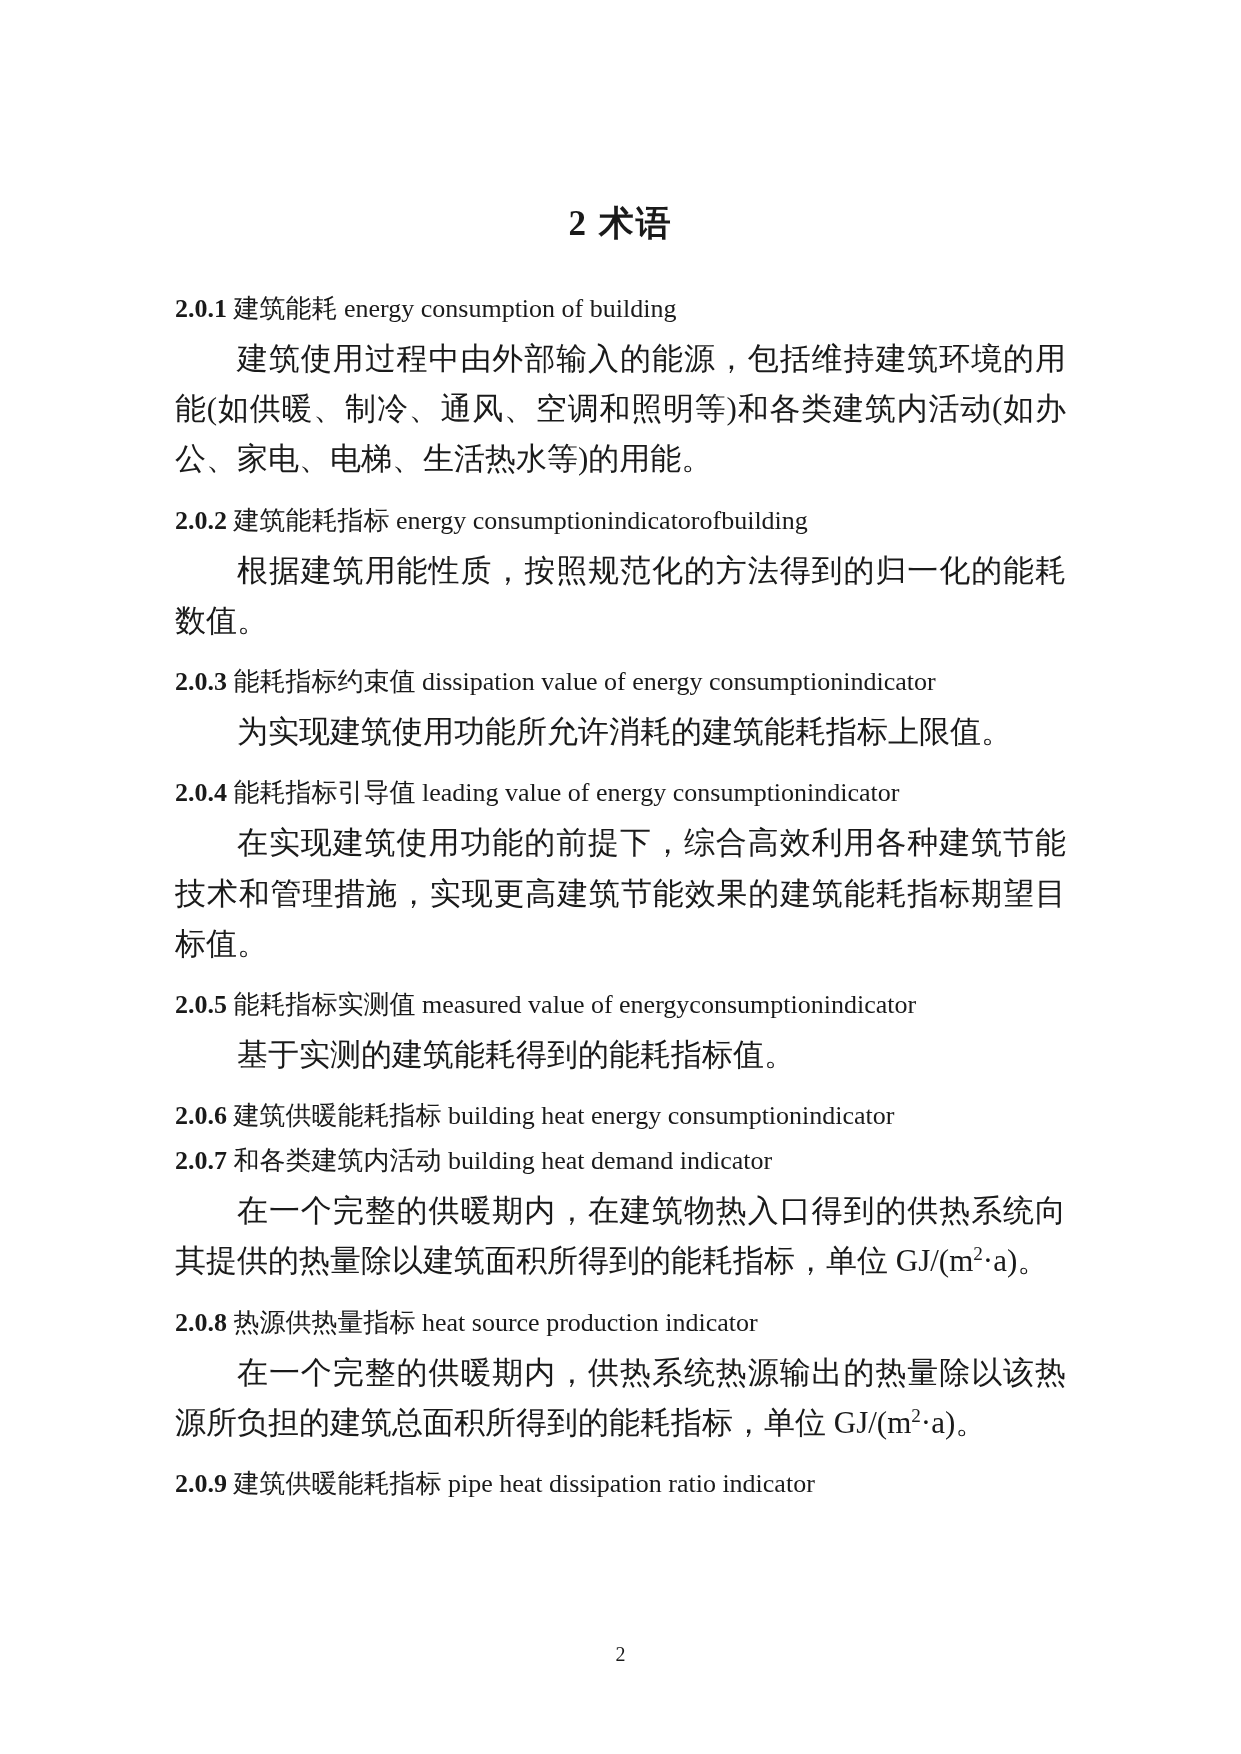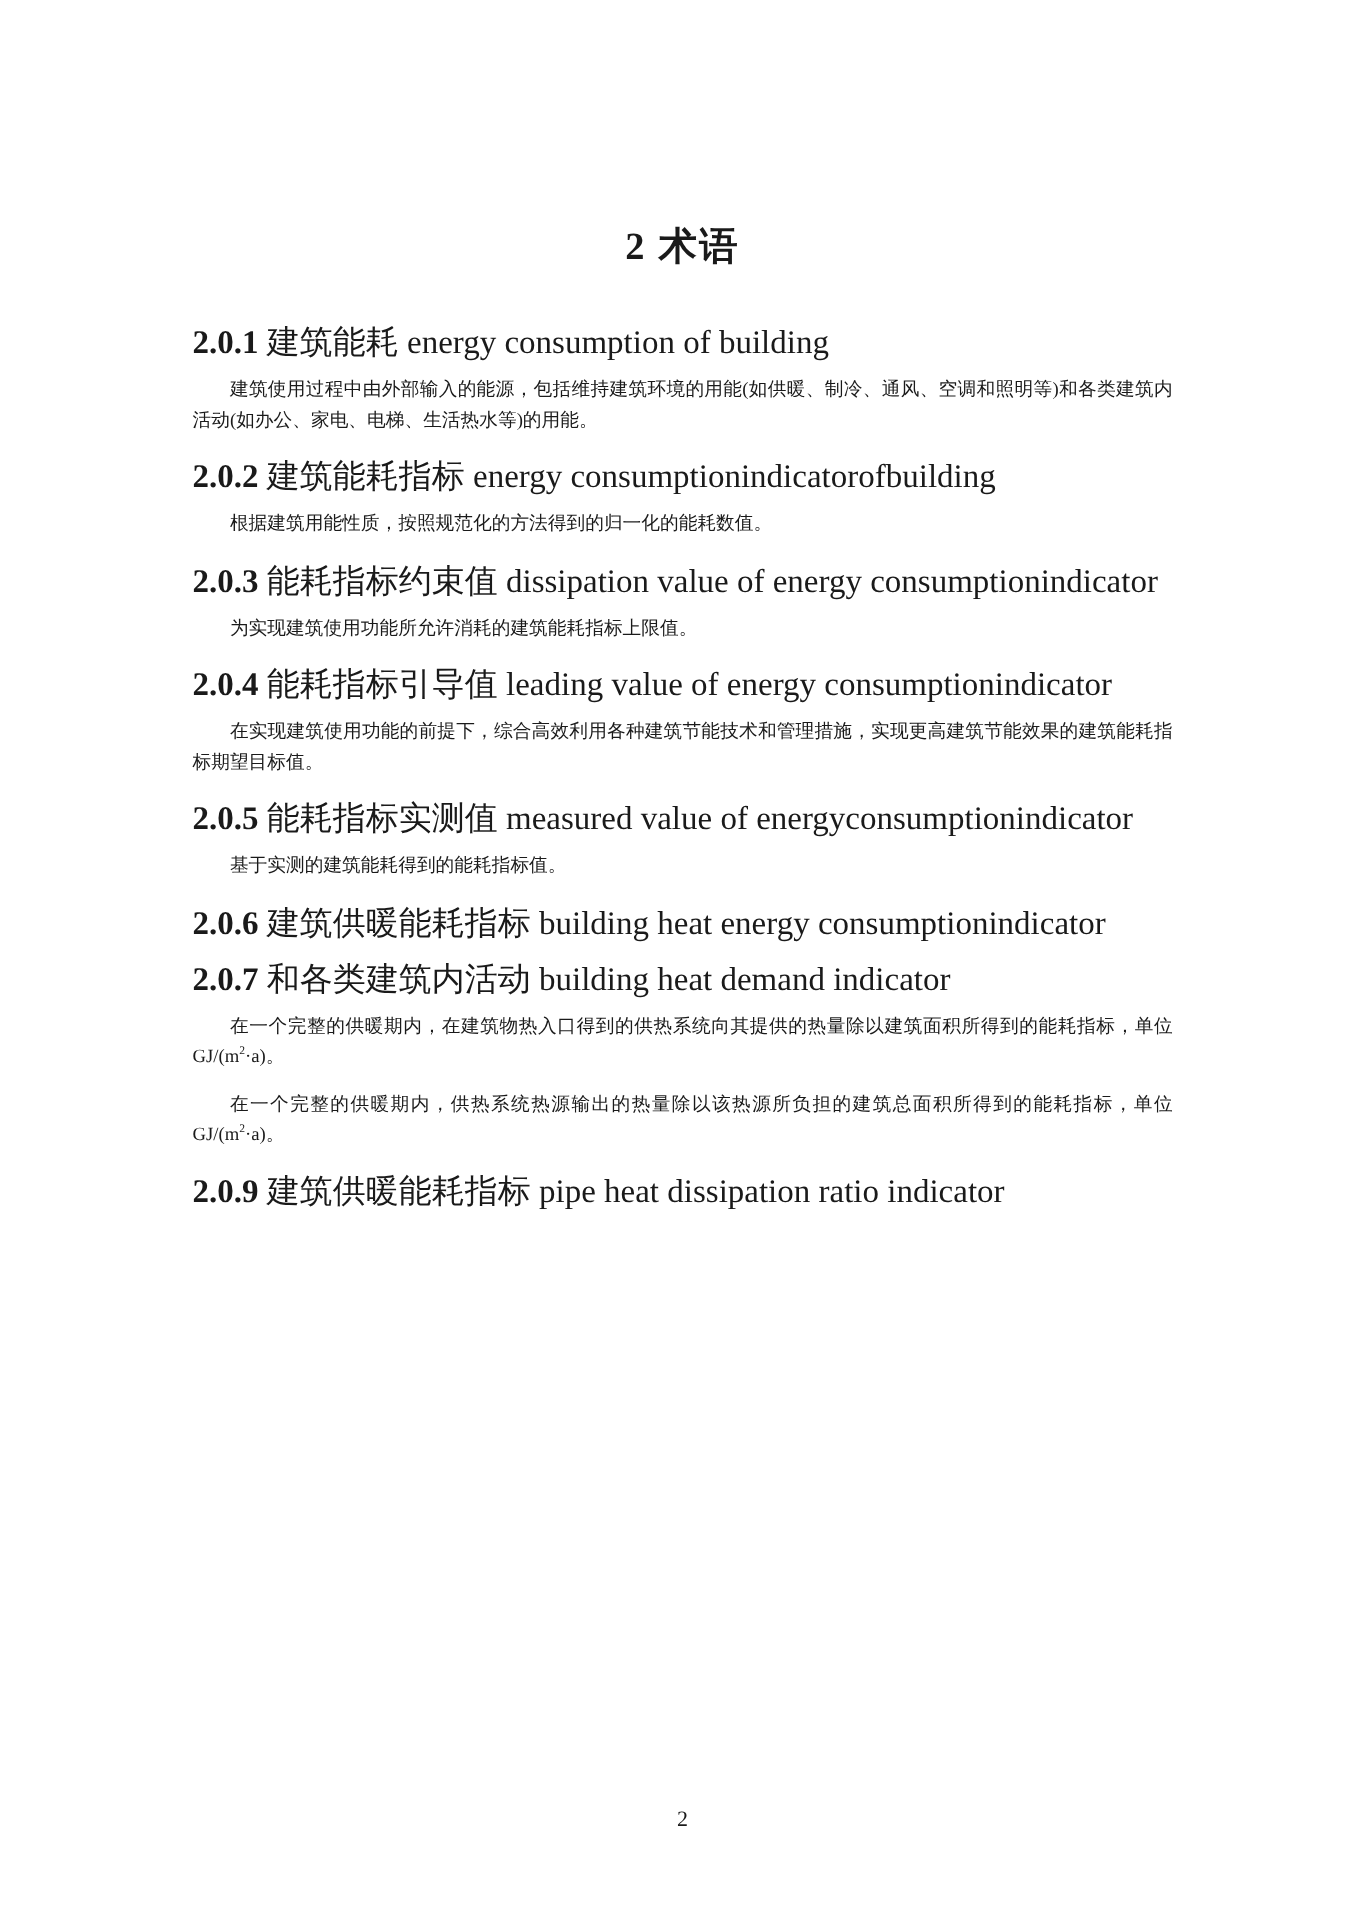--- a/index.html
+++ b/index.html
@@ -23,36 +23,36 @@
     padding: 180px 175px 60px 175px;
   }
   .doc-title {
     text-align: center;
     font-size: 35px;
     font-weight: bold;
     letter-spacing: 2px;
     margin: 20px 0 42px 0;
   }
   .term-head {
-    font-size: 30px;
+    font-size: 26px;
     line-height: 1.5;
     margin: 0 0 6px 0;
     text-indent: 0;
   }
   .term-head .num {
     font-weight: bold;
   }
   .term-head .cn {
     font-weight: normal;
   }
   .term-head .en {
     font-weight: normal;
   }
   .term-body {
-    font-size: 17px;
+    font-size: 31px;
     line-height: 1.62;
     margin: 0 0 16px 0;
     text-indent: 2em;
     text-align: justify;
     text-justify: inter-ideograph;
   }
   sup {
     font-size: 0.62em;
     vertical-align: super;
     line-height: 0;
@@ -116,20 +116,25 @@
       <span class="en">building heat energy consumptionindicator</span>
     </p>
 
     <p class="term-head">
       <span class="num">2.0.7</span>
       <span class="cn">和各类建筑内活动</span>
       <span class="en">building heat demand indicator</span>
     </p>
     <p class="term-body">在一个完整的供暖期内，在建筑物热入口得到的供热系统向其提供的热量除以建筑面积所得到的能耗指标，单位 GJ/(m<sup>2</sup>·a)。</p>
 
+    <p class="term-head">
+      <span class="num">2.0.8</span>
+      <span class="cn">热源供热量指标</span>
+      <span class="en">heat source production indicator</span>
+    </p>
     <p class="term-body">在一个完整的供暖期内，供热系统热源输出的热量除以该热源所负担的建筑总面积所得到的能耗指标，单位 GJ/(m<sup>2</sup>·a)。</p>
 
     <p class="term-head">
       <span class="num">2.0.9</span>
       <span class="cn">建筑供暖能耗指标</span>
       <span class="en">pipe heat dissipation ratio indicator</span>
     </p>
 
   </div>
 

